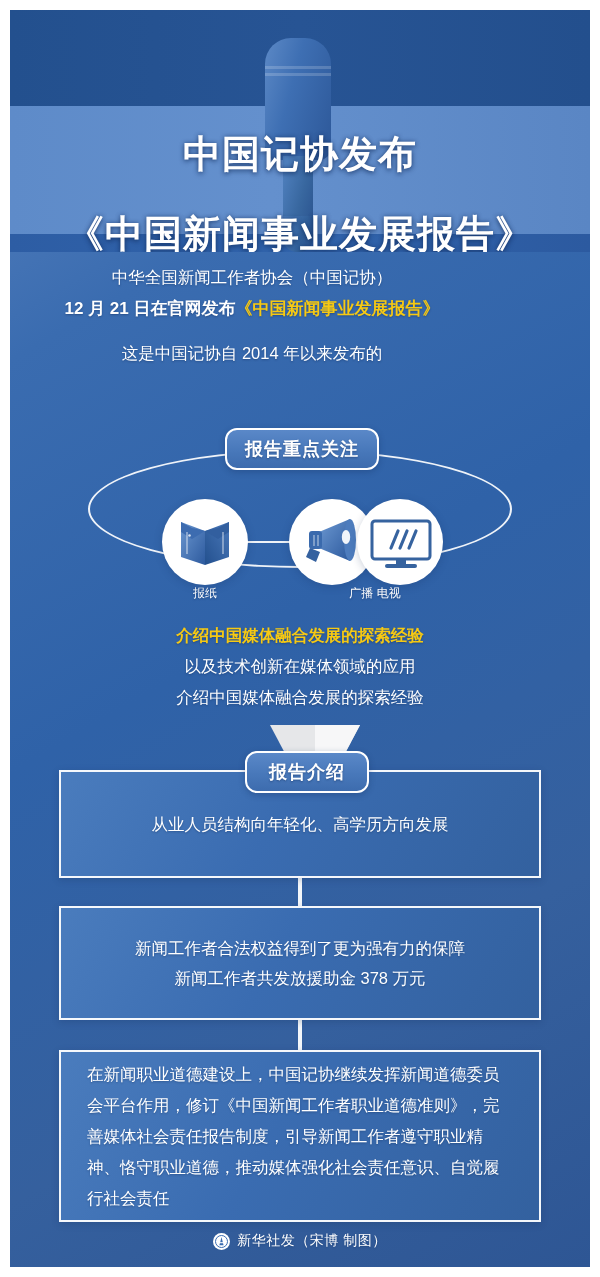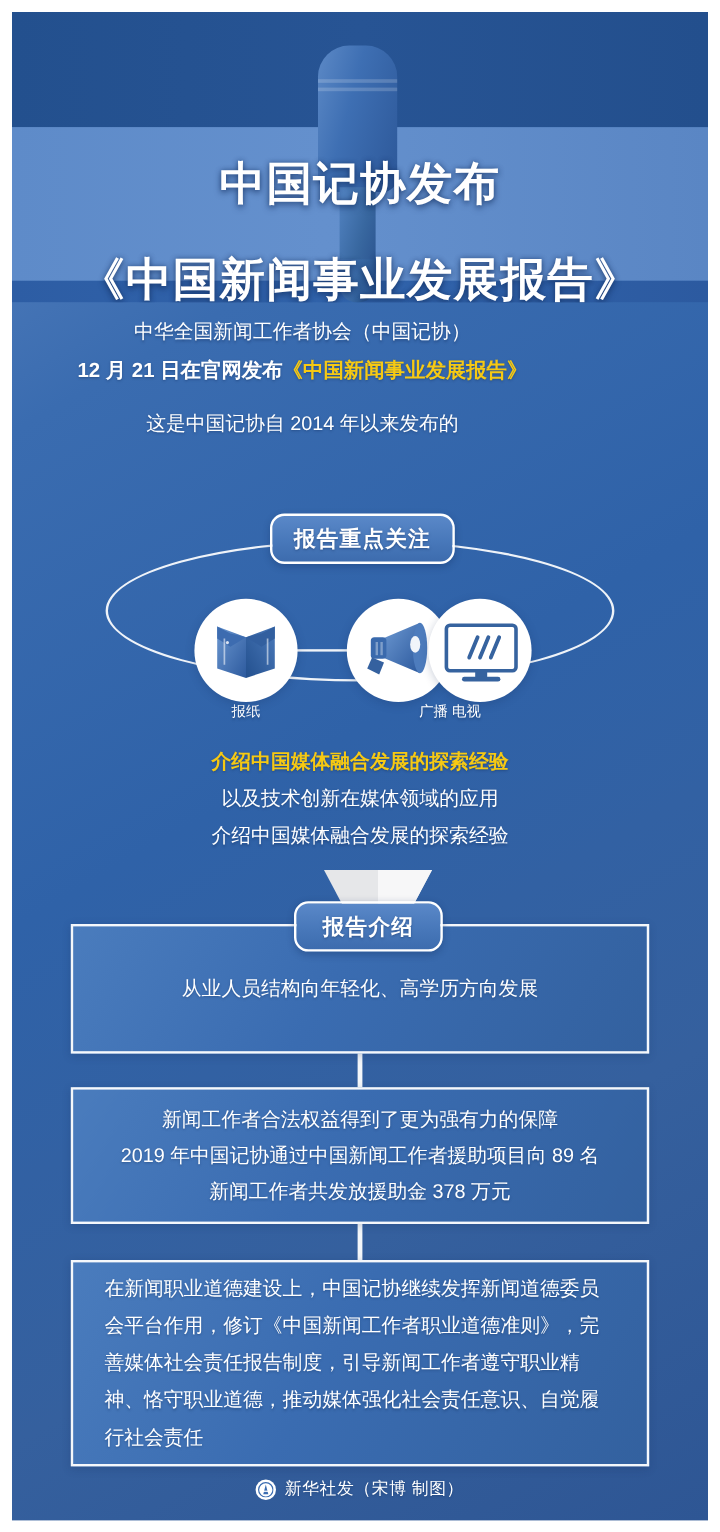--- a/index.html
+++ b/index.html
@@ -226,21 +226,20 @@
   <div class="card c1">
     <div class="inner">
       <p>从业人员结构向年轻化、高学历方向发展</p>
     </div>
   </div>
   <div class="conn conn-a"></div>
 
   <div class="card c2">
     <div class="inner">
       <p>新闻工作者合法权益得到了更为强有力的保障</p>
-      <p>2019 年中国记协通过中国新闻工作者援助项目向 89 名</p>
       <p>新闻工作者共发放援助金 378 万元</p>
     </div>
   </div>
   <div class="conn conn-b"></div>
 
   <div class="card c3">
     <div class="inner">
       <p>在新闻职业道德建设上，中国记协继续发挥新闻道德委员会平台作用，修订《中国新闻工作者职业道德准则》，完善媒体社会责任报告制度，引导新闻工作者遵守职业精神、恪守职业道德，推动媒体强化社会责任意识、自觉履行社会责任</p>
     </div>
   </div>

